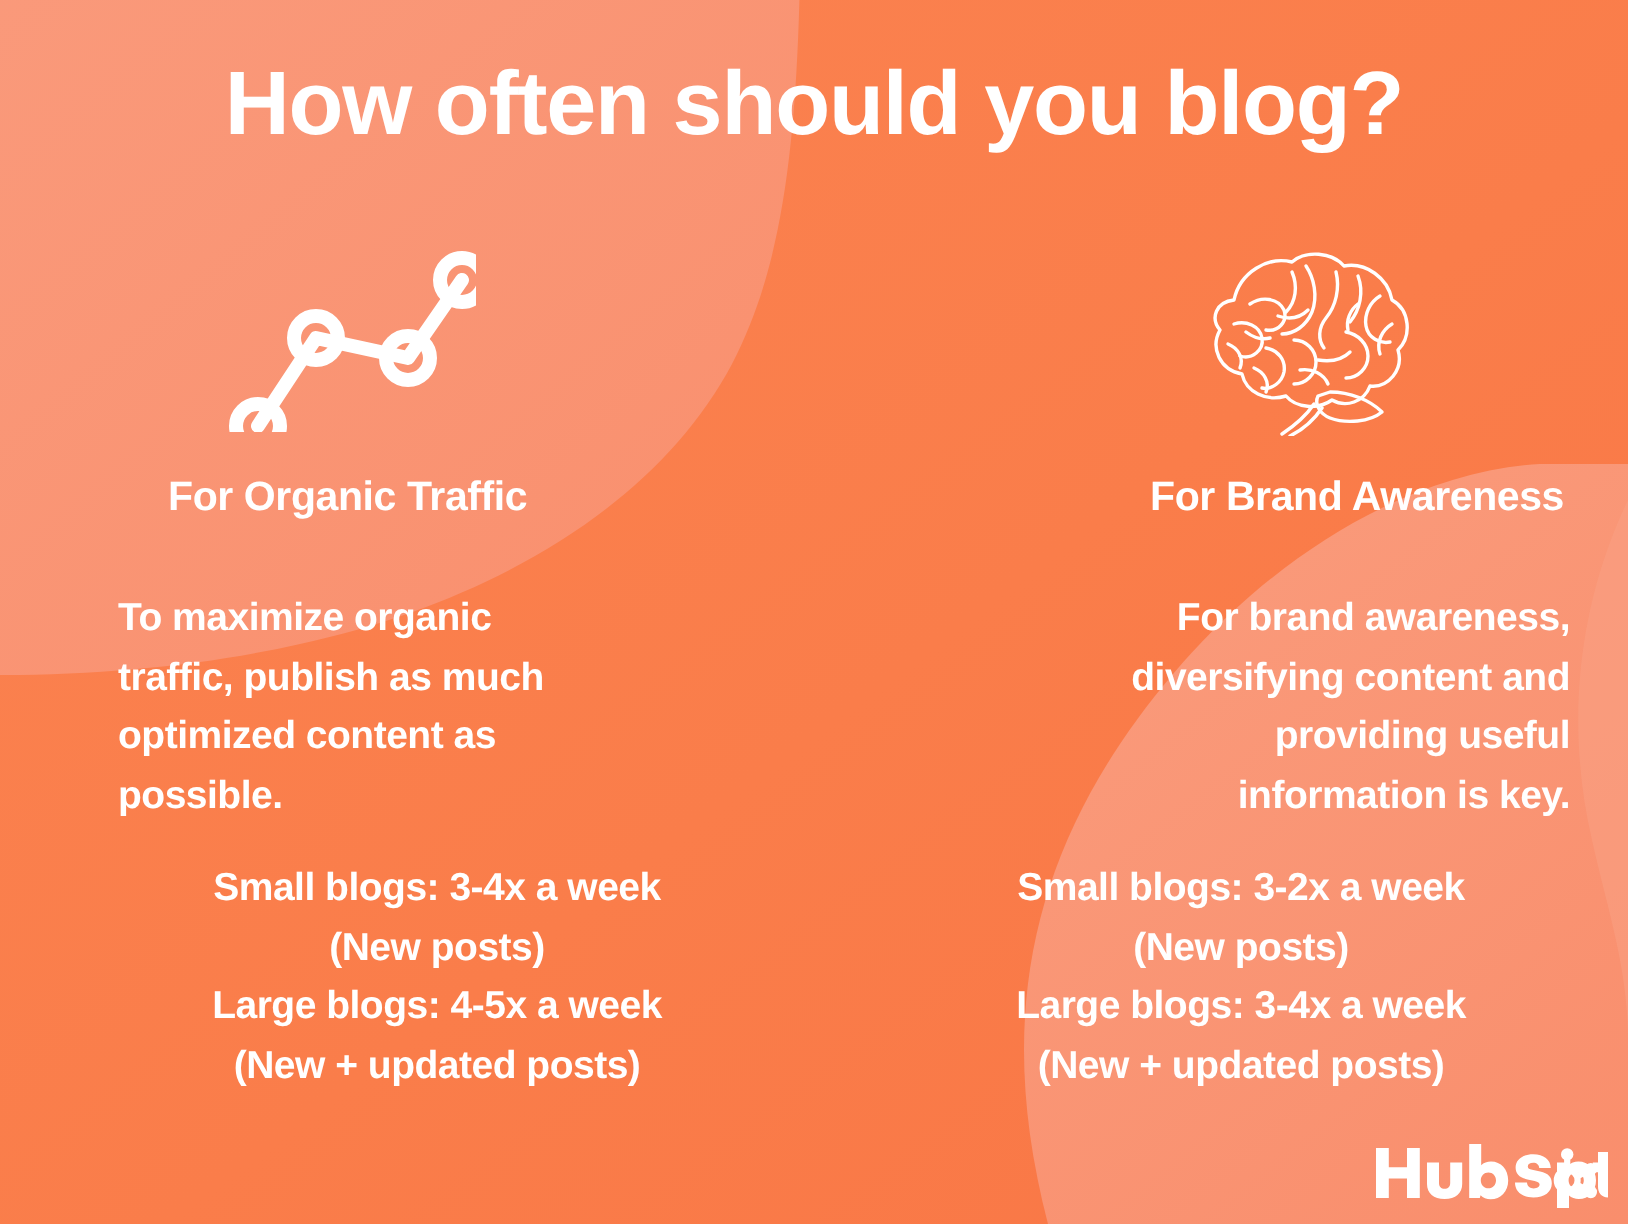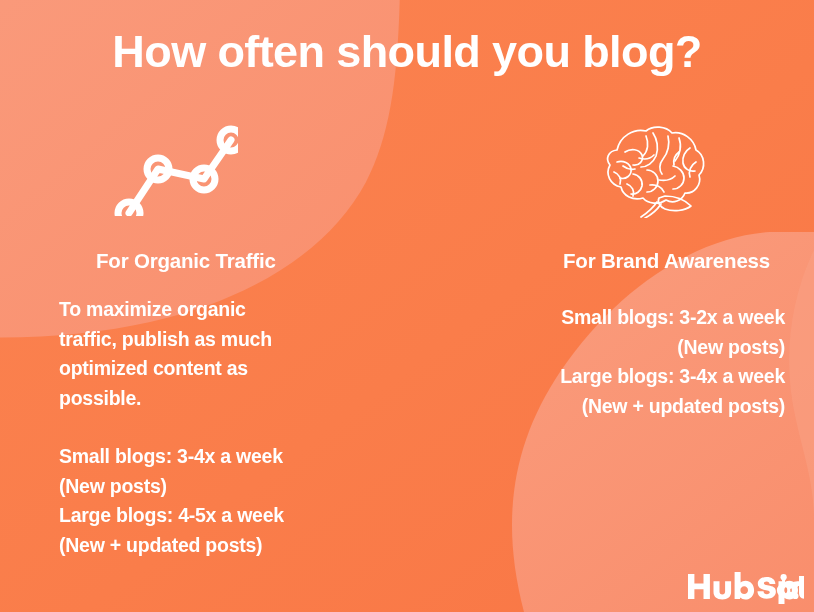--- a/index.html
+++ b/index.html
@@ -69,37 +69,37 @@
     right: 77px;
     top: 12px;
   }
 
   .subhead {
     color: #ffffff;
     font-size: 20.5px;
     font-weight: bold;
     letter-spacing: -0.2px;
     line-height: 26px;
-    margin: 16px;
+    margin: 4px;
     padding: 0 12px;
   }
   .col-left .subhead  { padding-left: 32px; padding-right: 0; }
   .col-right .subhead { padding-right: 0; padding-left: 0; }
 
   .body-block {
     color: #ffffff;
     font-size: 19.5px;
     font-weight: bold;
     letter-spacing: -0.25px;
     line-height: 29.5px;
     margin: 0;
     white-space: pre-line;
   }
-  .body-para  { margin-top: 21px; }
-  .body-stats { margin-top: 29px; }
+  .body-para  { margin-top: 33px; }
+  .body-stats { margin-top: 17px; text-align: center; }
 
   .col-left .body-block  { padding-left: 11px; }
   .col-right .body-block { padding-right: 1px; }
 
   
   .logo {
     position: absolute;
     left: 686px;
     top: 568px;
     width: 118px;
@@ -217,20 +217,24 @@
             <path d="M 52 36 C 58 38 63 37 67 33"></path>
             <path d="M 72 58 C 78 59 84 58 88 54"></path>
             <path d="M 36 44 C 40 47 44 48 48 47"></path>
             <path d="M 92 30 C 88 33 86 38 87 43"></path>
           </g>
         </svg>
       </div>
 
       <div class="subhead">For Brand Awareness</div>
 
+      <div class="body-block body-para">For brand awareness,
+diversifying content and
+providing useful
+information is key.</div>
 
       <div class="body-block body-stats">Small blogs: 3-2x a week
 (New posts)
 Large blogs: 3-4x a week
 (New + updated posts)</div>
     </div>
 
     <svg class="logo" viewBox="0 0 118 36">
       <g fill="#ffffff">
 

